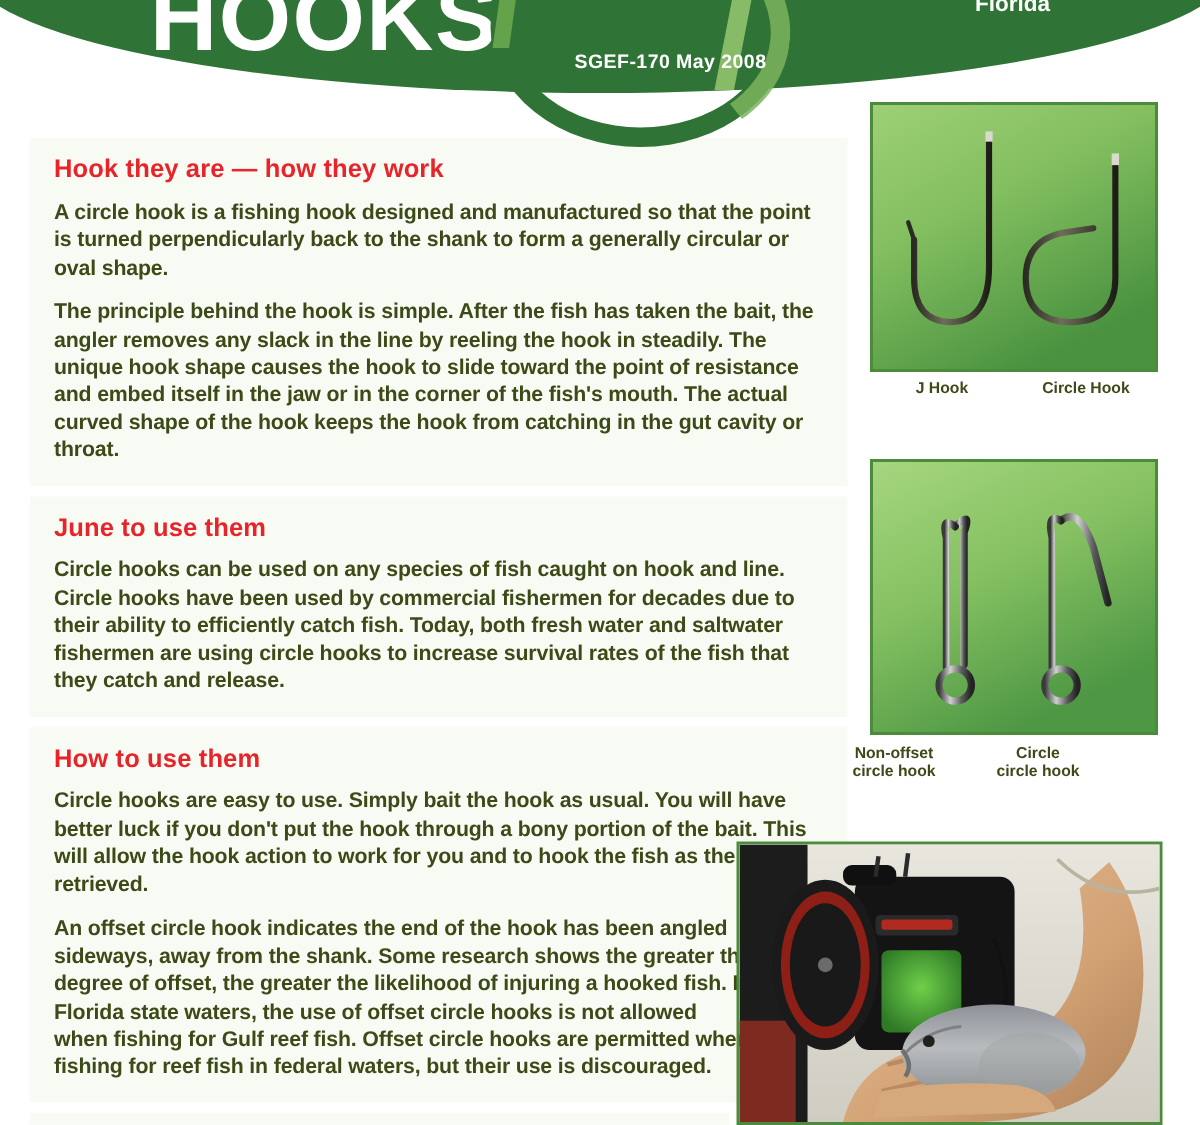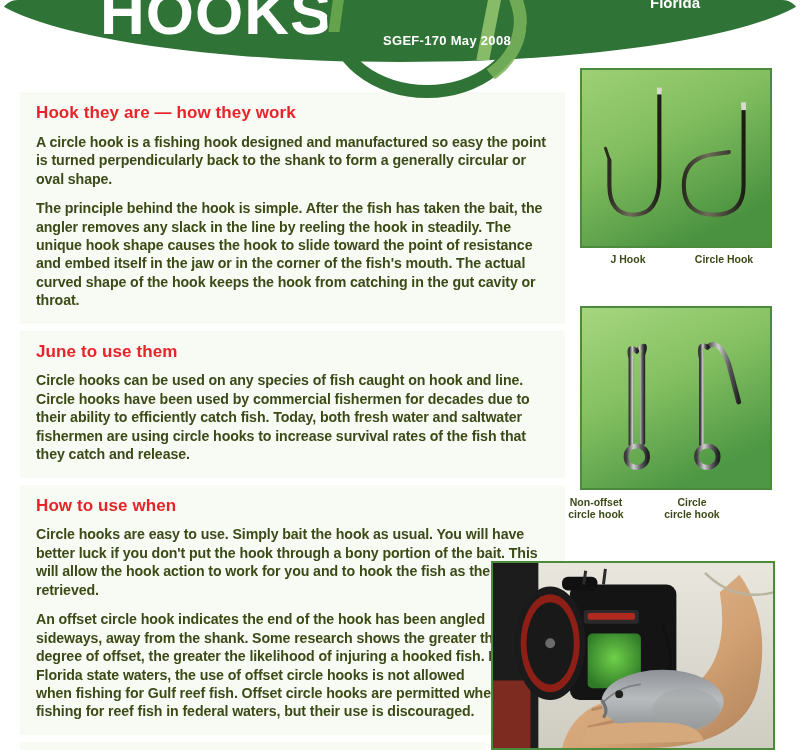--- a/index.html
+++ b/index.html
@@ -11,21 +11,20 @@
     background: #ffffff;
     font-family: "Liberation Sans", sans-serif;
   }
 
   #page {
     position: relative;
     width: 800px;
     height: 750px;
     background: #ffffff;
     overflow: hidden;
-    border-radius: 18px;
   }
 
   
   .header-band {
     position: absolute;
     left: -20px;
     top: -118px;
     width: 840px;
     height: 180px;
     background: #2f7436;
@@ -200,31 +199,31 @@
   <div class="logo-ring-light"></div>
   <div class="logo-slash"></div>
   <div class="logo-slash2"></div>
 
   <div class="doc-id">SGEF-170 May 2008</div>
 
   <div class="content-col">
 
     <div class="panel">
       <h2 class="section-head">Hook they are — how they work</h2>
-      <p class="body">A circle hook is a fishing hook designed and manufactured so easy the point is turned perpendicularly back to the shank to form a generally circular or oval shape.</p>
+      <p class="body">A circle hook is a fishing hook designed and manufactured so that the point is turned perpendicularly back to the shank to form a generally circular or oval shape.</p>
       <p class="body">The principle behind the hook is simple. After the fish has taken the bait, the angler removes any slack in the line by reeling the hook in steadily. The unique hook shape causes the hook to slide toward the point of resistance and embed itself in the jaw or in the corner of the fish's mouth. The actual curved shape of the hook keeps the hook from catching in the gut cavity or throat.</p>
     </div>
 
     <div class="panel">
       <h2 class="section-head">June to use them</h2>
       <p class="body">Circle hooks can be used on any species of fish caught on hook and line. Circle hooks have been used by commercial fishermen for decades due to their ability to efficiently catch fish. Today, both fresh water and saltwater fishermen are using circle hooks to increase survival rates of the fish that they catch and release.</p>
     </div>
 
     <div class="panel">
-      <h2 class="section-head">How to use when</h2>
+      <h2 class="section-head">How to use them</h2>
       <p class="body">Circle hooks are easy to use. Simply bait the hook as usual. You will have better luck if you don't put the hook through a bony portion of the bait. This will allow the hook action to work for you and to hook the fish as the line is retrieved.</p>
       <p class="body panel-narrow">An offset circle hook indicates the end of the hook has been angled sideways, away from the shank. Some research shows the greater the degree of offset, the greater the likelihood of injuring a hooked fish. In Florida state waters, the use of offset circle hooks is not allowed when fishing for Gulf reef fish. Offset circle hooks are permitted when fishing for reef fish in federal waters, but their use is discouraged.</p>
     </div>
 
     <div class="panel panel-narrow">
       
       
     </div>
 
   </div>

